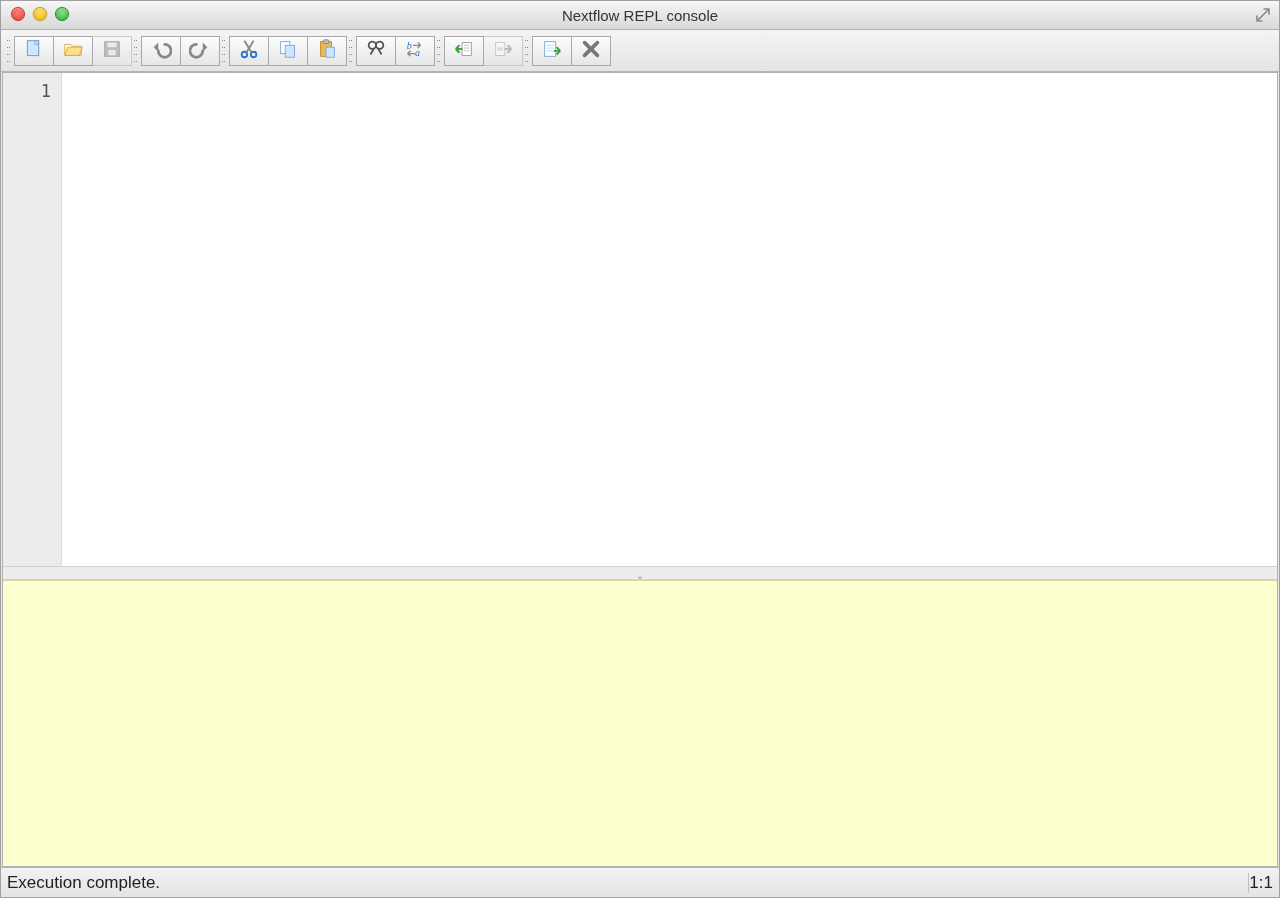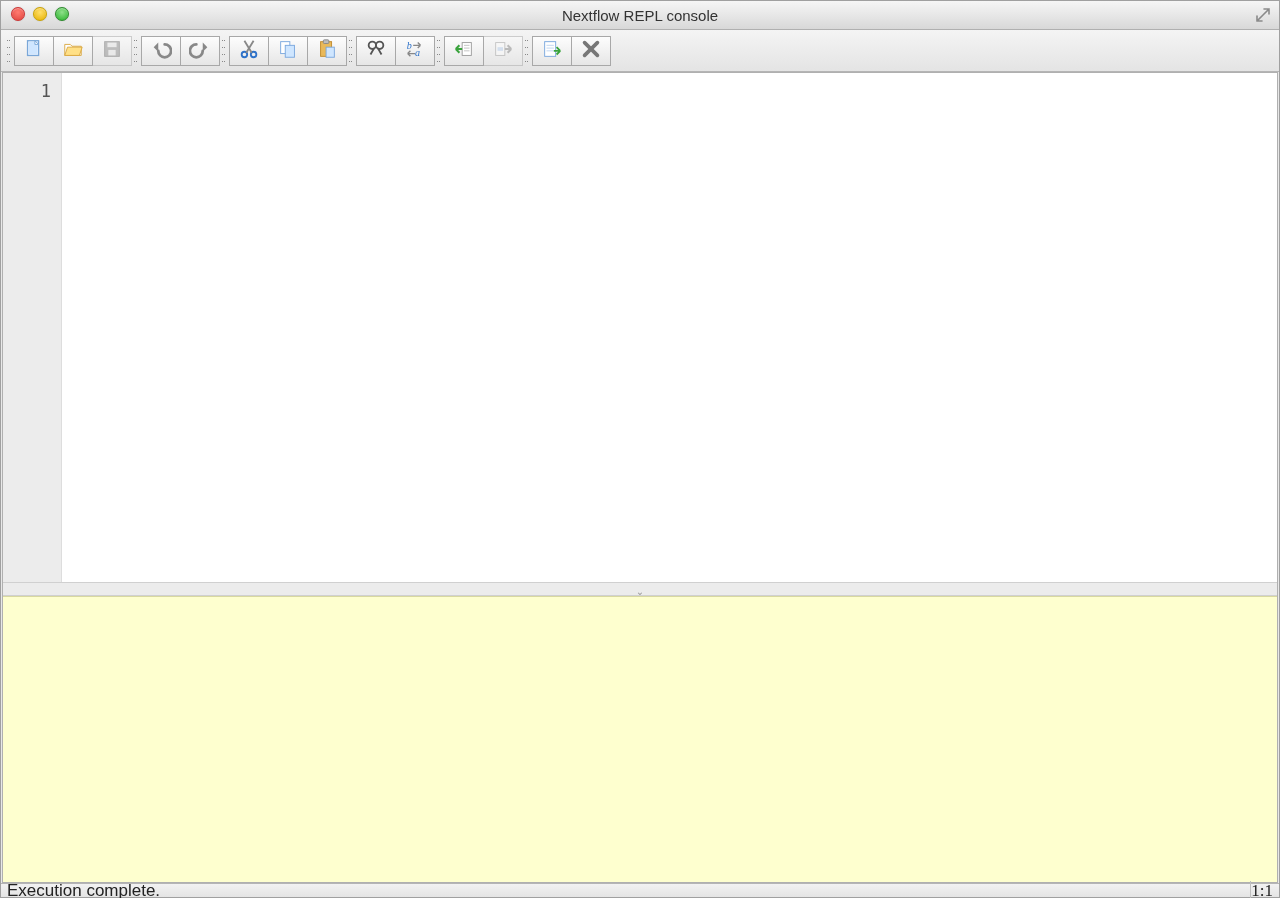--- a/index.html
+++ b/index.html
@@ -21,23 +21,23 @@
   .group .tbtn:first-of-type{margin-left:0;}
   .tbtn svg{width:22px;height:22px;}
   .tbtn.disabled{opacity:0.5;}
   .editor-wrap{flex:1;display:flex;flex-direction:column;border:1px solid #b0b0b0;margin:0 1px;}
   .editor{display:flex;flex:1;min-height:0;background:#ececec;}
   .gutter{width:58px;background:#ececec;text-align:right;padding:8px 10px 0 0;font-family:Menlo,Monaco,monospace;font-size:17px;color:#555;user-select:none;}
   .code{flex:1;background:#fff;border-left:1px solid #ddd;font-family:Menlo,Monaco,monospace;font-size:17px;padding:8px 6px;outline:none;white-space:pre;overflow:auto;}
   .splitter{height:14px;background:#ececec;border-top:1px solid #d0d0d0;border-bottom:1px solid #d0d0d0;position:relative;}
   .splitter .handle{position:absolute;left:50%;top:3px;transform:translateX(-50%);font-size:10px;color:#999;}
   .output{height:286px;background:#feffcf;border-top:1px solid #d8d8a0;}
-  .statusbar{height:14px;background:linear-gradient(to bottom,#f2f2f2,#e4e4e4);border-top:1px solid #b5b5b5;display:flex;align-items:center;font-size:17px;color:#222;padding:0 6px;}
+  .statusbar{height:30px;background:linear-gradient(to bottom,#f2f2f2,#e4e4e4);border-top:1px solid #b5b5b5;display:flex;align-items:center;font-size:17px;color:#222;padding:0 6px;}
   .statusbar .msg{flex:1;}
-  .statusbar .pos{border-left:1px solid #bfbfbf;margin-left:10px;font-variant-numeric:tabular-nums;font-family:Liberation Serif, serif;}
+  .statusbar .pos{border-left:1px solid #bfbfbf;margin-left:10px;font-variant-numeric:tabular-nums;}
 </style>
 </head>
 <body>
 
 <div class="window">
   <div class="titlebar">
     <div class="traffic">
       <div class="tl red"></div>
       <div class="tl yellow"></div>
       <div class="tl green"></div>

